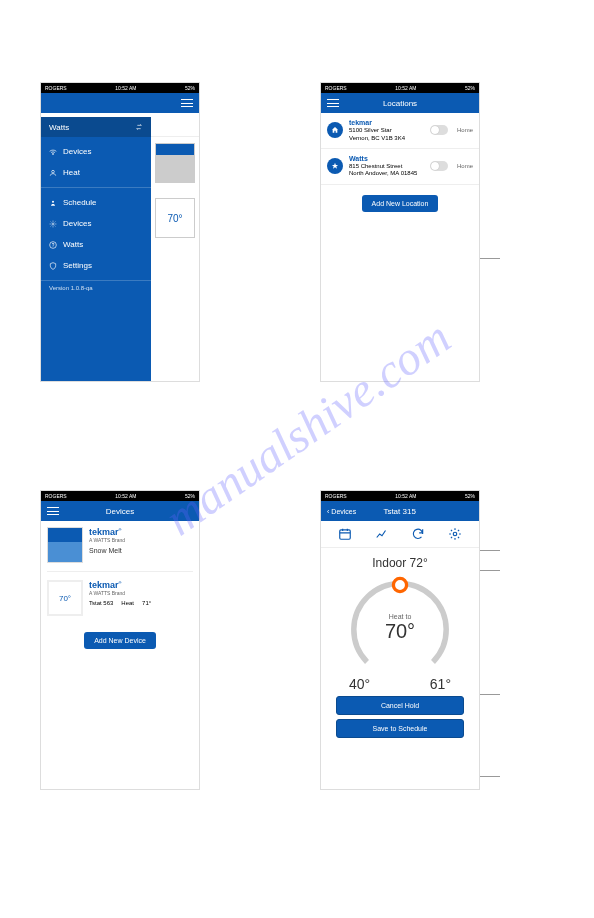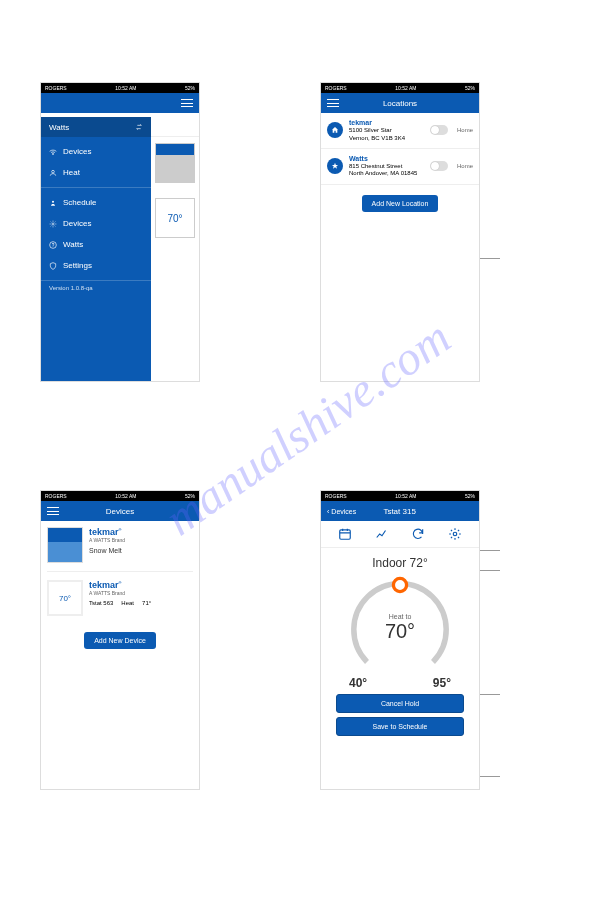--- a/index.html
+++ b/index.html
@@ -43,21 +43,21 @@
 .divider-h { height: 1px; background: #eee; margin: 2px 6px; }
 .icon-row { display: flex; justify-content: space-around; padding: 6px; border-bottom: 1px solid #eee; }
 .icon-row svg { width: 14px; height: 14px; fill: #0b5ab2; }
 .dial-container { padding: 8px; text-align: center; position: relative; }
 .indoor-temp { font-size: 12px; color: #333; margin-bottom: 4px; }
 .dial { width: 110px; height: 110px; margin: 0 auto; position: relative; }
 .dial svg { width: 100%; height: 100%; }
 .dial-center { position: absolute; top: 50%; left: 50%; transform: translate(-50%, -55%); text-align: center; }
 .heat-label { font-size: 7px; color: #666; }
 .heat-temp { font-size: 20px; font-weight: 400; color: #333; }
-.dial-range { display: flex; justify-content: space-between; padding: 0 20px; font-size: 12px; color: #333; margin-top: -8px; font-weight: bold; }
+.dial-range { display: flex; justify-content: space-between; padding: 0 20px; font-size: 14px; color: #333; margin-top: -8px; }
 .action-btn { width: 90%; margin: 4px auto; padding: 5px; background: #0b5ab2; color: #fff; border: 1px solid #0a4a8f; border-radius: 3px; font-size: 7px; text-align: center; display: block; }
 .mode-row { display: flex; justify-content: space-around; padding: 6px; font-size: 8px; }
 .mode-off { color: #333; }
 .mode-heat { color: #ff6600; font-weight: 500; }
 .back-link { font-size: 7px; display: flex; align-items: center; gap: 2px; }
 .pointer-line { position: absolute; background: #999; height: 1px; }
 .watermark { position: absolute; font-size: 48px; color: rgba(100,100,255,0.3); transform: rotate(-35deg); pointer-events: none; z-index: 100; font-family: serif; font-style: italic; }
 </style>
 </head>
 <body>
@@ -259,21 +259,21 @@
         <path d="M20 80 A 42 42 0 1 1 80 80" fill="none" stroke="#ccc" stroke-width="5"></path>
         <circle cx="50" cy="10" r="6" fill="#fff" stroke="#ff6600" stroke-width="3"></circle>
       </svg>
       <div class="dial-center">
         <div class="heat-label">Heat to</div>
         <div class="heat-temp">70°</div>
       </div>
     </div>
     <div class="dial-range">
       <span>40°</span>
-      <span>95°</span>
+      <span>61°</span>
     </div>
     <button class="action-btn">Cancel Hold</button>
     <button class="action-btn">Save to Schedule</button>
   </div>
 </div>
 <div class="pointer-line" style="left:480px; top:550px; width:20px;"></div>
 <div class="pointer-line" style="left:480px; top:570px; width:20px;"></div>
 <div class="pointer-line" style="left:480px; top:694px; width:20px;"></div>
 <div class="pointer-line" style="left:480px; top:776px; width:20px;"></div>
 

